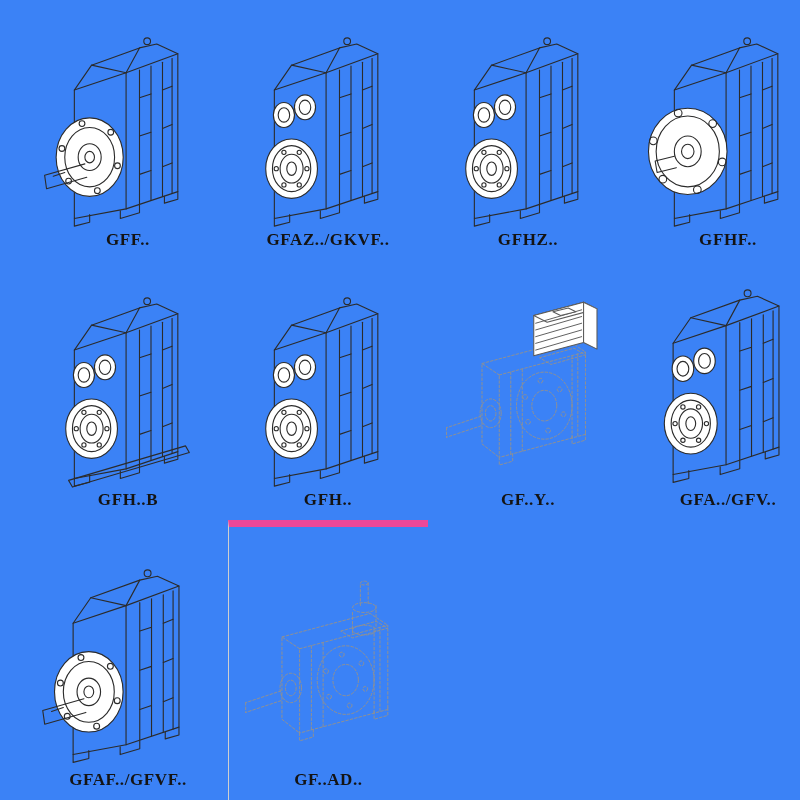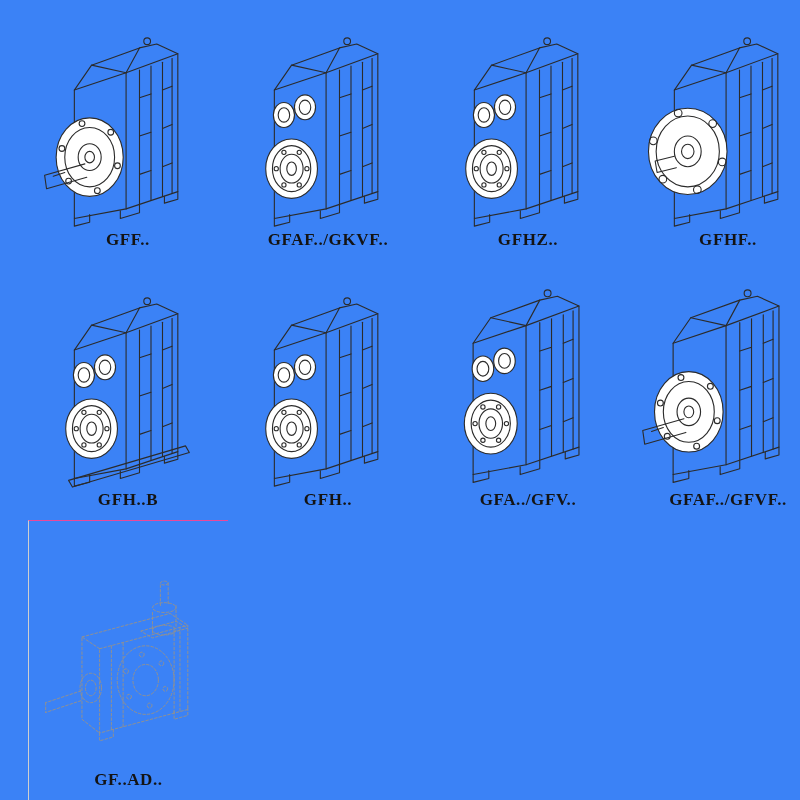--- a/index.html
+++ b/index.html
@@ -18,21 +18,21 @@
     display:flex;flex-direction:column;align-items:center;justify-content:flex-end;
   }
   svg.drw{width:192px;height:206px;display:block;}
   .row3 svg.drw{width:196px;height:218px;}
   figcaption.lbl{
     font:700 17px/1.1 "Liberation Serif", serif;
     letter-spacing:.6px;color:#141414;text-align:center;
     margin:2px 0 10px 0;white-space:nowrap;
   }
   .lbl-lg{font-size:20px;}
-  .boxed{border-left:1px solid #cfcfcf;border-top:1px solid #ec4899;}
+  .boxed{border-left:1px solid #cfcfcf;border-top:7px solid #ec4899;}
   
   svg *{stroke-linejoin:round;stroke-linecap:round;}
   .ln{stroke:#2b2b2b;fill:none;stroke-width:1.15;}
   .wln{stroke:#2b2b2b;fill:#ffffff;stroke-width:1.15;}
   .dl{stroke:#909090;fill:none;stroke-width:1;stroke-dasharray:2.6 2;}
   .at{stroke:#5a5a5a;fill:#ffffff;stroke-width:1.1;}
   .atl{stroke:#5a5a5a;fill:none;stroke-width:1;}
   .defs{position:absolute;width:0;height:0;overflow:hidden;}
 </style>
 </head>
@@ -209,21 +209,21 @@
       <svg class="drw" viewBox="0 0 200 215" role="img">
           <use href="#gb-flange"></use>
         </svg>
       <figcaption class="lbl">GFF..</figcaption>
     </figure>
 
     <figure class="cell">
       <svg class="drw" viewBox="0 0 200 215" role="img">
           <use href="#gb-bores"></use>
         </svg>
-      <figcaption class="lbl">GFAF../GKVF..</figcaption>
+      <figcaption class="lbl">GFAZ../GKVF..</figcaption>
     </figure>
 
     <figure class="cell">
       <svg class="drw" viewBox="0 0 200 215" role="img">
           <use href="#gb-bores"></use>
         </svg>
       <figcaption class="lbl">GFHZ..</figcaption>
     </figure>
 
     <figure class="cell">
@@ -241,20 +241,26 @@
     </figure>
 
     <figure class="cell">
       <svg class="drw" viewBox="0 0 200 215" role="img">
           <use href="#gb-bores"></use>
         </svg>
       <figcaption class="lbl">GFH..</figcaption>
     </figure>
 
 
+    <figure class="cell">
+      <svg class="drw" viewBox="0 0 200 215" role="img">
+          <use href="#gb-y"></use>
+        </svg>
+      <figcaption class="lbl">GF..Y..</figcaption>
+    </figure>
 
     <figure class="cell row3">
       <svg class="drw" viewBox="0 0 200 215" role="img">
           <use href="#gb-bores"></use>
         </svg>
       <figcaption class="lbl">GFA../GFV..</figcaption>
     </figure>
 
     <figure class="cell row3">
       <svg class="drw" viewBox="0 0 200 215" role="img">

